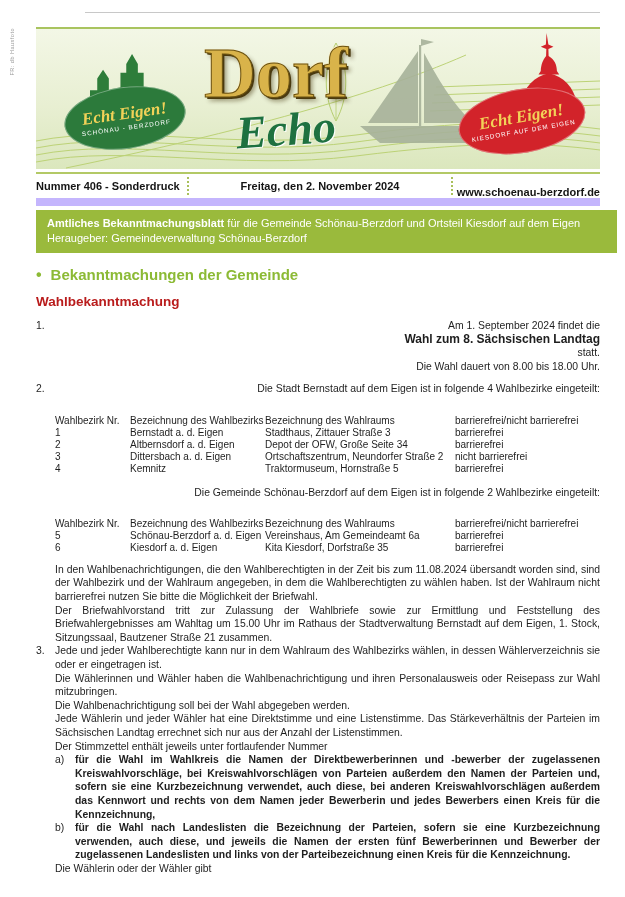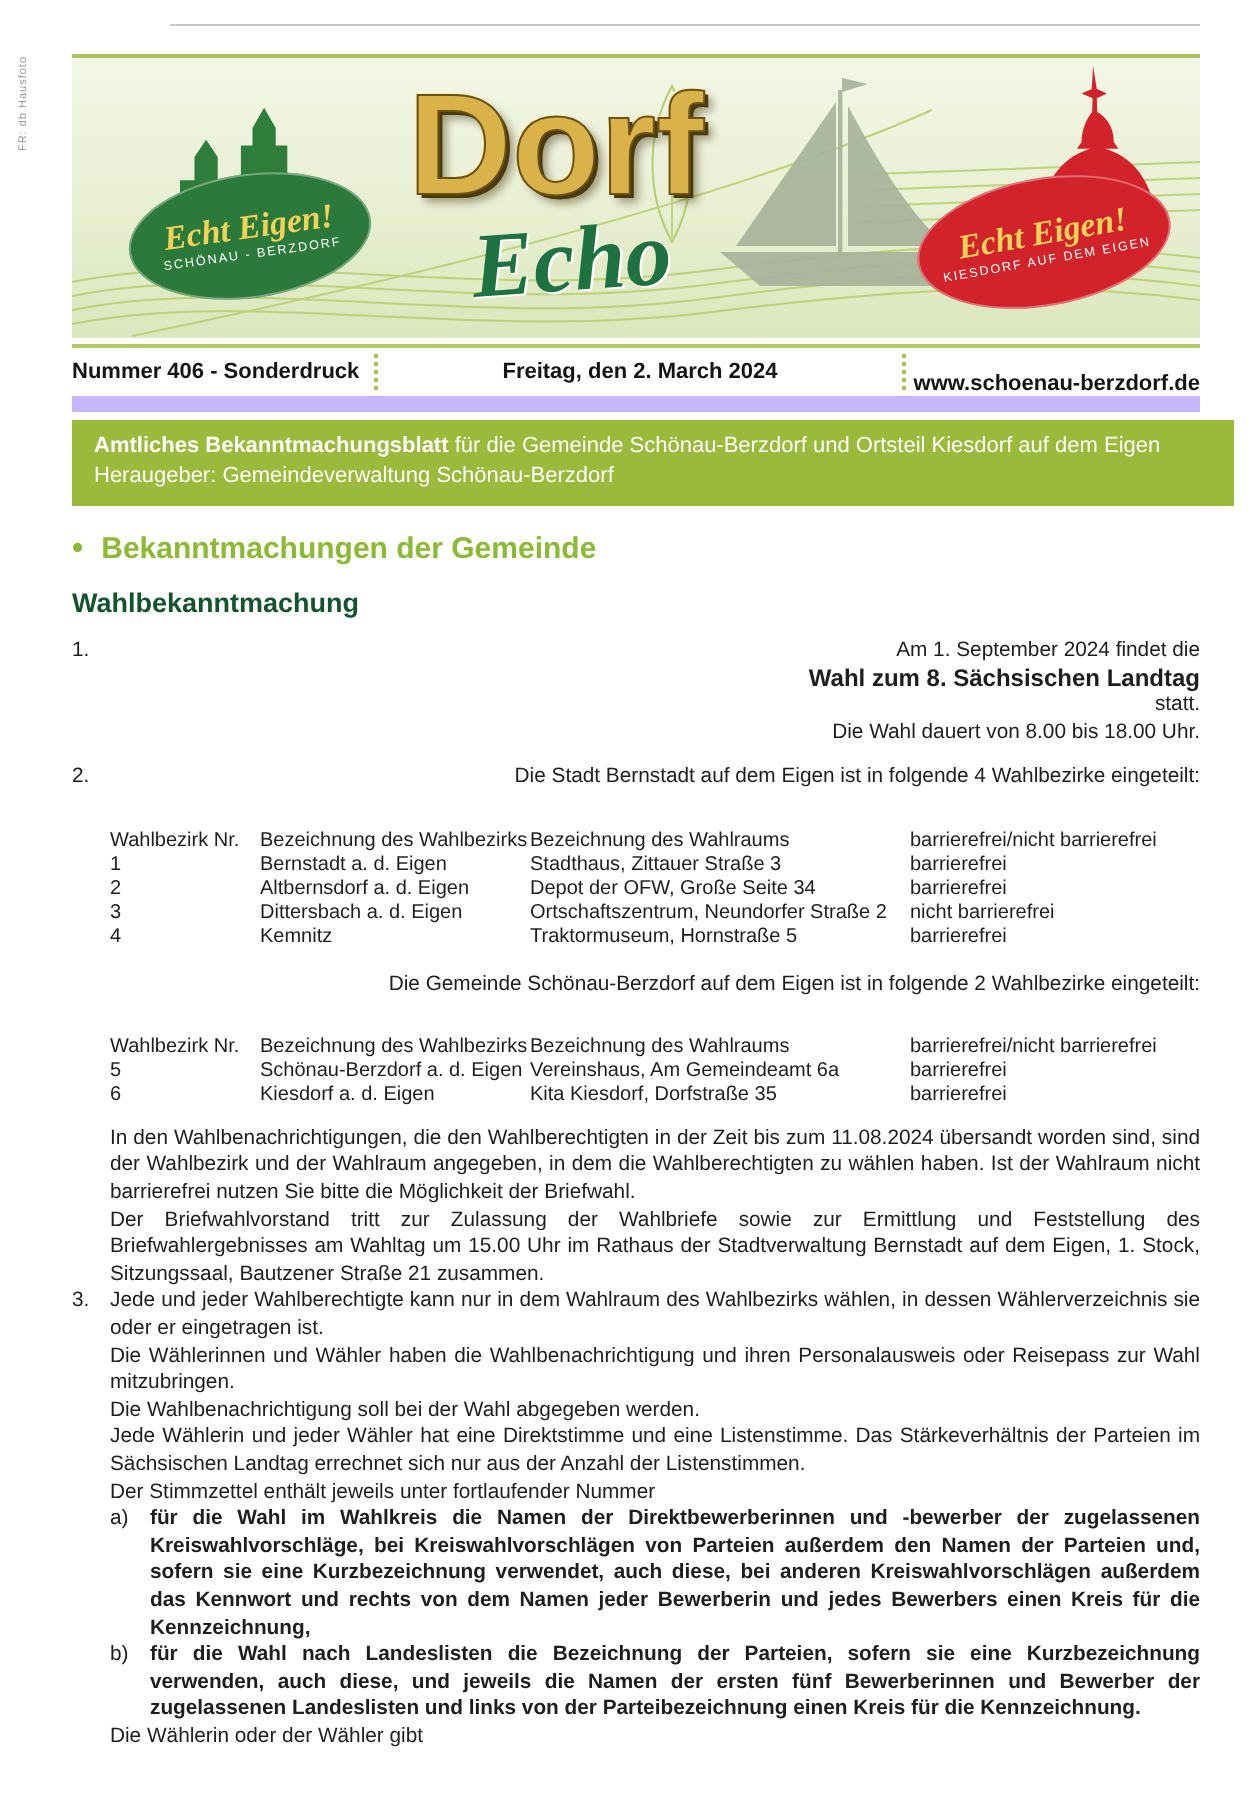--- a/index.html
+++ b/index.html
@@ -7,21 +7,21 @@
         font-family:"Liberation Sans","DejaVu Sans",sans-serif;color:#1e1e1e;}
   .scan-line{position:absolute;top:12px;left:85px;right:25px;height:1px;background:#9a9a9a;opacity:.55;}
   .credit{position:absolute;top:28px;left:9px;writing-mode:vertical-rl;transform:rotate(180deg);
           font-size:5.5px;color:#9a9a9a;letter-spacing:.5px;}
 
   
   .masthead{position:relative;margin:27px 25px 0 36px;width:564px;height:140px;
             background:linear-gradient(180deg,#f3f7e6 0%,#e8efd2 55%,#dbe7bd 100%);
             border-top:2px solid #a9c45f;overflow:hidden;}
   .masthead svg.deco{position:absolute;inset:0;width:100%;height:100%;}
-  .title-main{position:absolute;left:168px;top:8px;font-family:Liberation Sans, sans-serif;
+  .title-main{position:absolute;left:168px;top:8px;font-family:Liberation Serif, serif;
               font-weight:bold;font-size:72px;line-height:72px;color:#d9b34a;
               -webkit-text-stroke:1px #6b5210;
               text-shadow:2px 2px 0 #4a3a10,4px 4px 4px rgba(60,45,5,.45),-1px -1px 0 #f8eec6;}
   .title-sub{position:absolute;left:200px;top:78px;font-family:"Liberation Serif","DejaVu Serif",serif;
              font-style:italic;font-weight:bold;font-size:46px;line-height:46px;color:#1e7140;
              transform:rotate(-4deg);text-shadow:1px 1px 0 #ffffff;}
   .badge{position:absolute;border-radius:50%;display:flex;flex-direction:column;align-items:center;
          justify-content:center;box-shadow:inset 0 0 0 1px rgba(255,255,255,.35);}
   .badge .script{font-family:"Liberation Serif","DejaVu Serif",serif;font-style:italic;font-weight:bold;
                  font-size:17px;line-height:17px;color:#f2d258;white-space:nowrap;}
@@ -39,21 +39,21 @@
 
   
   .banner{margin:4px 8px 0 36px;background:#9aba3c;color:#ffffff;padding:6px 11px 7px;
           font-size:11px;line-height:15px;}
   .banner b{font-weight:bold;}
 
   
   .section-heading{margin:13px 25px 0 36px;display:flex;align-items:baseline;color:#8cba35;
                    font-weight:bold;font-size:15px;}
   .section-heading .bullet{font-size:16px;margin-right:9px;}
-  .sub-heading{margin:10px 25px 0 36px;font-weight:bold;font-size:13.5px;color:#14532d;}
+  .sub-heading{margin:10px 25px 0 36px;font-weight:bold;font-size:13.5px;color:#b91c1c;}
 
   
   .doc{margin:10px 25px 0 36px;font-size:10.4px;line-height:13.6px;color:#1e1e1e;}
   .li{display:flex;}
   .li + .li{margin-top:9px;}
   .li .num{flex:0 0 19px;}
   .li .body{flex:1;min-width:0;}
   .doc p{margin:0;text-align:justify;}
   .doc p.noj{text-align:right;}
   .wahl-title{font-size:12px;font-weight:bold;margin:5px 0 2px;}
@@ -118,21 +118,21 @@
     </div>
     <div class="badge badge-right">
       <span class="script">Echt Eigen!</span>
       <span class="caption">KIESDORF AUF DEM EIGEN</span>
     </div>
   </div>
 
   <div class="info-bar">
     <span class="cell-left">Nummer 406 - Sonderdruck</span>
     <span class="info-div"></span>
-    <span class="cell-center">Freitag, den 2. March 2024</span>
+    <span class="cell-center">Freitag, den 2. November 2024</span>
     <span class="info-div"></span>
     <span class="cell-right">www.schoenau-berzdorf.de</span>
   </div>
 
   <div class="banner">
     <div><b>Amtliches Bekanntmachungsblatt</b><span> für die Gemeinde Schönau-Berzdorf und Ortsteil Kiesdorf auf dem Eigen</span></div>
     <div>Heraugeber: Gemeindeverwaltung Schönau-Berzdorf</div>
   </div>
 
   <div class="section-heading">

